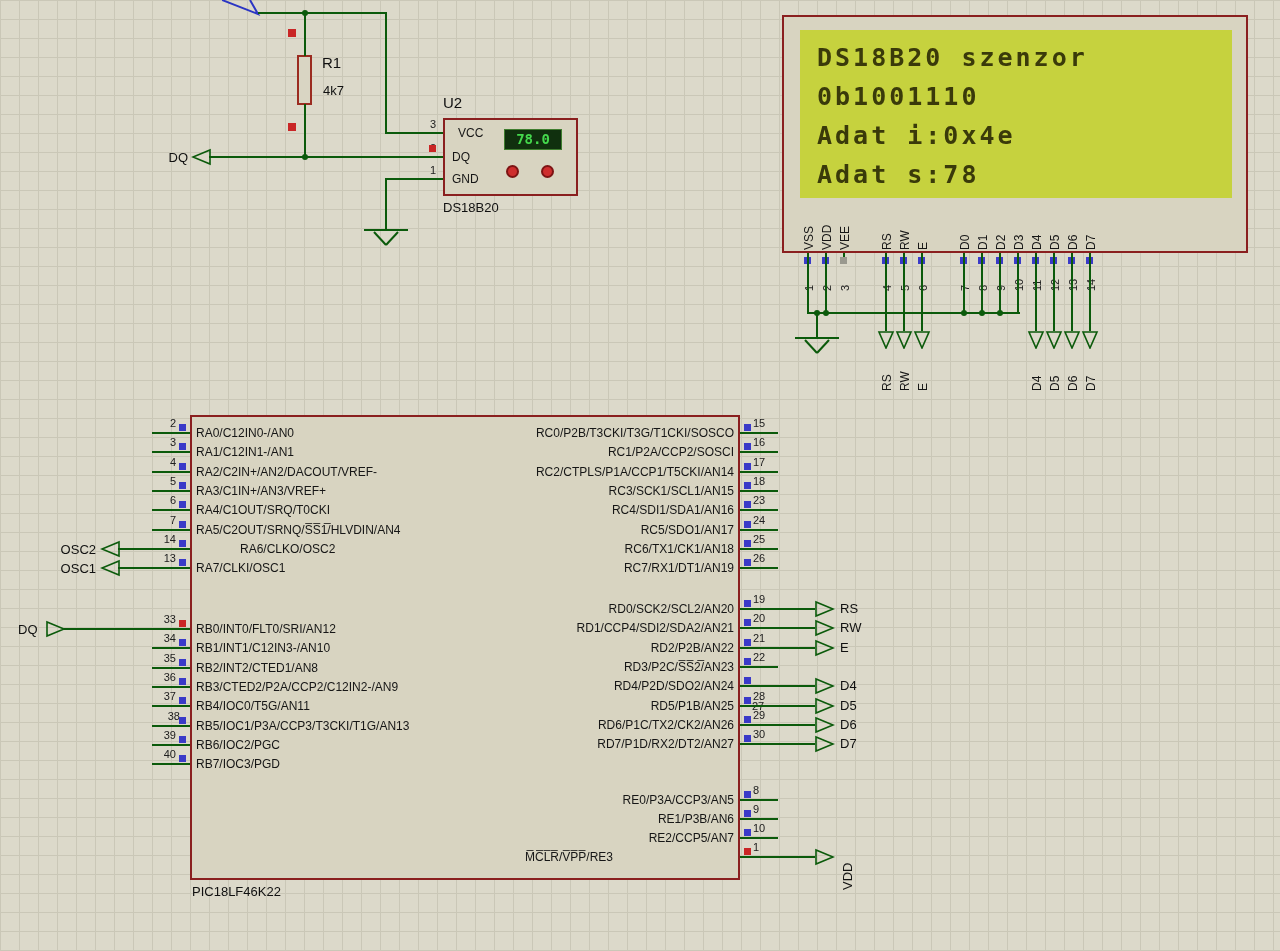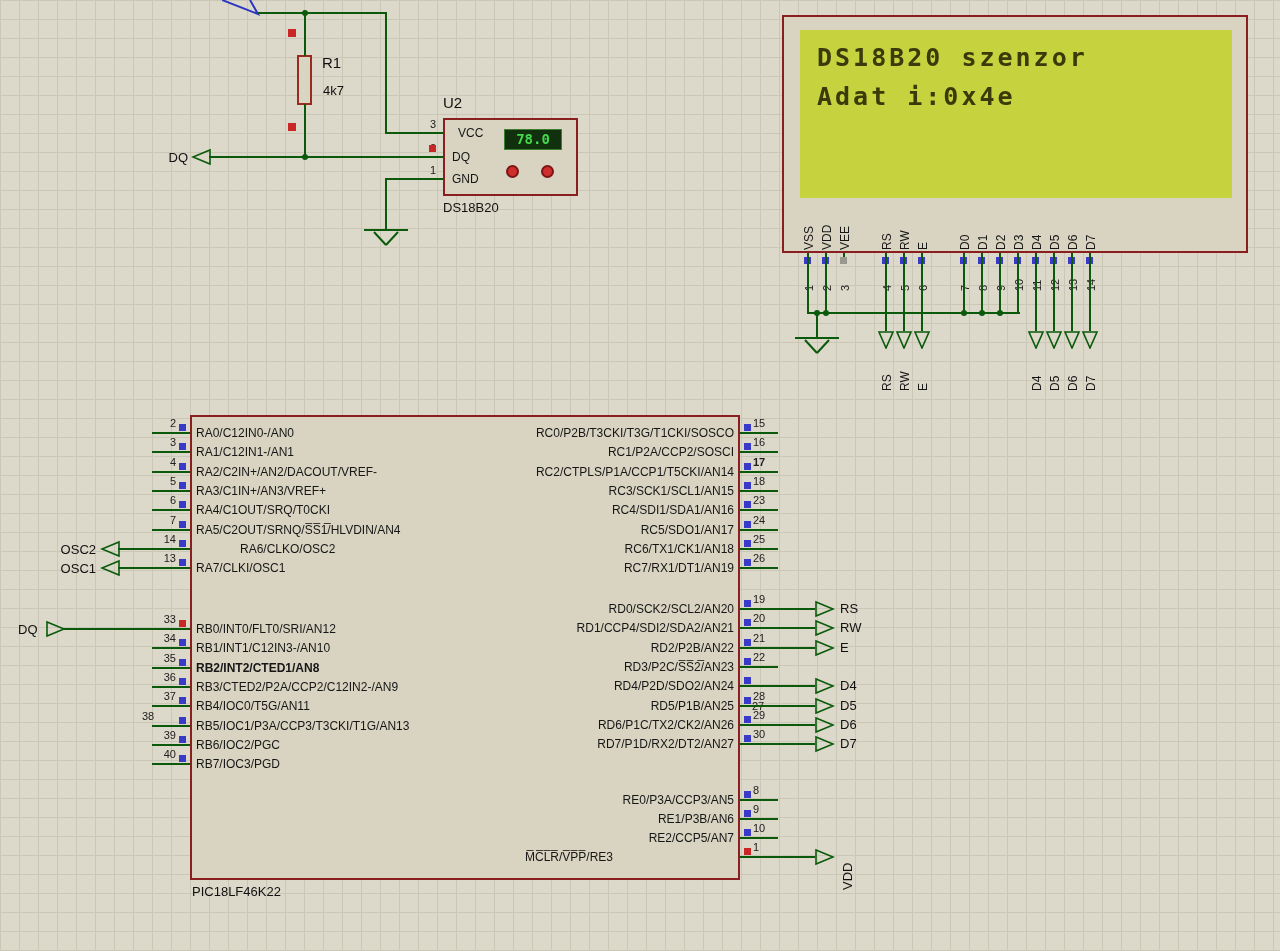--- a/index.html
+++ b/index.html
@@ -51,21 +51,23 @@
   <div class="abs knob" style="left:541px;top:165px"></div>
 
   <div class="abs lbl" style="left:148px;top:150px;width:40px;text-align:right">DQ</div>
   <div class="abs lbl" style="left:40px;top:542px;width:56px;text-align:right">OSC2</div>
   <div class="abs lbl" style="left:40px;top:561px;width:56px;text-align:right">OSC1</div>
   <div class="abs lbl" style="left:18px;top:622px">DQ</div>
 
   <div class="abs box" style="left:782px;top:15px;width:466px;height:238px"></div>
   <div class="abs lcdscr" style="left:800px;top:30px;width:432px;height:168px">
     <div class="lcd-line">DS18B20 szenzor</div>
+    <div class="lcd-line">0b1001110</div>
     <div class="lcd-line">Adat i:0x4e</div>
+    <div class="lcd-line">Adat s:78</div>
   </div>
 
   <div class="abs box" style="left:190px;top:415px;width:550px;height:465px"></div>
   <div class="abs lbl" style="left:192px;top:884px">PIC18LF46K22</div>
 
 <div class="abs wire" style="left: 258px; top: 12px; width: 129px; height: 2px;"></div>
     <div class="abs wire" style="left: 304px; top: 12px; width: 2px; height: 44px;"></div>
     <div class="abs wire" style="left: 304px; top: 104px; width: 2px; height: 54px;"></div>
     <div class="abs wire" style="left: 209px; top: 156px; width: 234px; height: 2px;"></div>
     <div class="abs wire" style="left: 385px; top: 12px; width: 2px; height: 122px;"></div>
@@ -145,51 +147,51 @@
     <svg width="20" height="18" class="abs" style="left: 46px; top: 620px;">
       <polygon points="1,2 1,16 18,9" fill="none" stroke="#0b5a0b" stroke-width="1.6"></polygon>
     </svg>
     <div class="abs wire" style="left: 152px; top: 647px; width: 38px; height: 2px;"></div>
     <div class="abs pnum" style="left: 146px; top: 632px; width: 30px; text-align: right;">34</div>
     <div class="abs sq" style="left: 179px; top: 639px; width: 7px; height: 7px; background: rgb(58, 58, 200);"></div>
     <div class="abs pname" style="left: 196px; top: 641px;">RB1/INT1/C12IN3-/AN10</div>
     <div class="abs wire" style="left: 152px; top: 667px; width: 38px; height: 2px;"></div>
     <div class="abs pnum" style="left: 146px; top: 652px; width: 30px; text-align: right;">35</div>
     <div class="abs sq" style="left: 179px; top: 659px; width: 7px; height: 7px; background: rgb(58, 58, 200);"></div>
-    <div class="abs pname" style="left: 196px; top: 661px; font-weight: bold;">RB2/INT2/CTED1/AN8</div>
+    <div class="abs pname" style="left: 196px; top: 661px;">RB2/INT2/CTED1/AN8</div>
     <div class="abs wire" style="left: 152px; top: 686px; width: 38px; height: 2px;"></div>
     <div class="abs pnum" style="left: 146px; top: 671px; width: 30px; text-align: right;">36</div>
     <div class="abs sq" style="left: 179px; top: 678px; width: 7px; height: 7px; background: rgb(58, 58, 200);"></div>
     <div class="abs pname" style="left: 196px; top: 680px;">RB3/CTED2/P2A/CCP2/C12IN2-/AN9</div>
     <div class="abs wire" style="left: 152px; top: 705px; width: 38px; height: 2px;"></div>
     <div class="abs pnum" style="left: 146px; top: 690px; width: 30px; text-align: right;">37</div>
     <div class="abs sq" style="left: 179px; top: 697px; width: 7px; height: 7px; background: rgb(58, 58, 200);"></div>
     <div class="abs pname" style="left: 196px; top: 699px;">RB4/IOC0/T5G/AN11</div>
     <div class="abs wire" style="left: 152px; top: 725px; width: 38px; height: 2px;"></div>
-    <div class="abs pnum" style="left: 142px; top: 710px; width: 30px; text-align: left;">38</div>
+    <div class="abs pnum" style="left: 150px; top: 710px; width: 30px; text-align: right;">38</div>
     <div class="abs sq" style="left: 179px; top: 717px; width: 7px; height: 7px; background: rgb(58, 58, 200);"></div>
     <div class="abs pname" style="left: 196px; top: 719px;">RB5/IOC1/P3A/CCP3/T3CKI/T1G/AN13</div>
     <div class="abs wire" style="left: 152px; top: 744px; width: 38px; height: 2px;"></div>
     <div class="abs pnum" style="left: 146px; top: 729px; width: 30px; text-align: right;">39</div>
     <div class="abs sq" style="left: 179px; top: 736px; width: 7px; height: 7px; background: rgb(58, 58, 200);"></div>
     <div class="abs pname" style="left: 196px; top: 738px;">RB6/IOC2/PGC</div>
     <div class="abs wire" style="left: 152px; top: 763px; width: 38px; height: 2px;"></div>
     <div class="abs pnum" style="left: 146px; top: 748px; width: 30px; text-align: right;">40</div>
     <div class="abs sq" style="left: 179px; top: 755px; width: 7px; height: 7px; background: rgb(58, 58, 200);"></div>
     <div class="abs pname" style="left: 196px; top: 757px;">RB7/IOC3/PGD</div>
     <div class="abs wire" style="left: 740px; top: 432px; width: 38px; height: 2px;"></div>
     <div class="abs pnum" style="left: 753px; top: 417px; width: 30px;">15</div>
     <div class="abs sq" style="left: 744px; top: 424px; width: 7px; height: 7px; background: rgb(58, 58, 200);"></div>
     <div class="abs pname" style="left: 404px; top: 426px; width: 330px; text-align: right;">RC0/P2B/T3CKI/T3G/T1CKI/SOSCO</div>
     <div class="abs wire" style="left: 740px; top: 451px; width: 38px; height: 2px;"></div>
     <div class="abs pnum" style="left: 753px; top: 436px; width: 30px;">16</div>
     <div class="abs sq" style="left: 744px; top: 443px; width: 7px; height: 7px; background: rgb(58, 58, 200);"></div>
     <div class="abs pname" style="left: 404px; top: 445px; width: 330px; text-align: right;">RC1/P2A/CCP2/SOSCI</div>
     <div class="abs wire" style="left: 740px; top: 471px; width: 38px; height: 2px;"></div>
-    <div class="abs pnum" style="left: 753px; top: 456px; width: 30px; font-weight: bold;">17</div>
+    <div class="abs pnum" style="left: 753px; top: 456px; width: 30px;">17</div>
     <div class="abs sq" style="left: 744px; top: 463px; width: 7px; height: 7px; background: rgb(58, 58, 200);"></div>
     <div class="abs pname" style="left: 404px; top: 465px; width: 330px; text-align: right;">RC2/CTPLS/P1A/CCP1/T5CKI/AN14</div>
     <div class="abs wire" style="left: 740px; top: 490px; width: 38px; height: 2px;"></div>
     <div class="abs pnum" style="left: 753px; top: 475px; width: 30px;">18</div>
     <div class="abs sq" style="left: 744px; top: 482px; width: 7px; height: 7px; background: rgb(58, 58, 200);"></div>
     <div class="abs pname" style="left: 404px; top: 484px; width: 330px; text-align: right;">RC3/SCK1/SCL1/AN15</div>
     <div class="abs wire" style="left: 740px; top: 509px; width: 38px; height: 2px;"></div>
     <div class="abs pnum" style="left: 753px; top: 494px; width: 30px;">23</div>
     <div class="abs sq" style="left: 744px; top: 501px; width: 7px; height: 7px; background: rgb(58, 58, 200);"></div>
     <div class="abs pname" style="left: 404px; top: 503px; width: 330px; text-align: right;">RC4/SDI1/SDA1/AN16</div>

